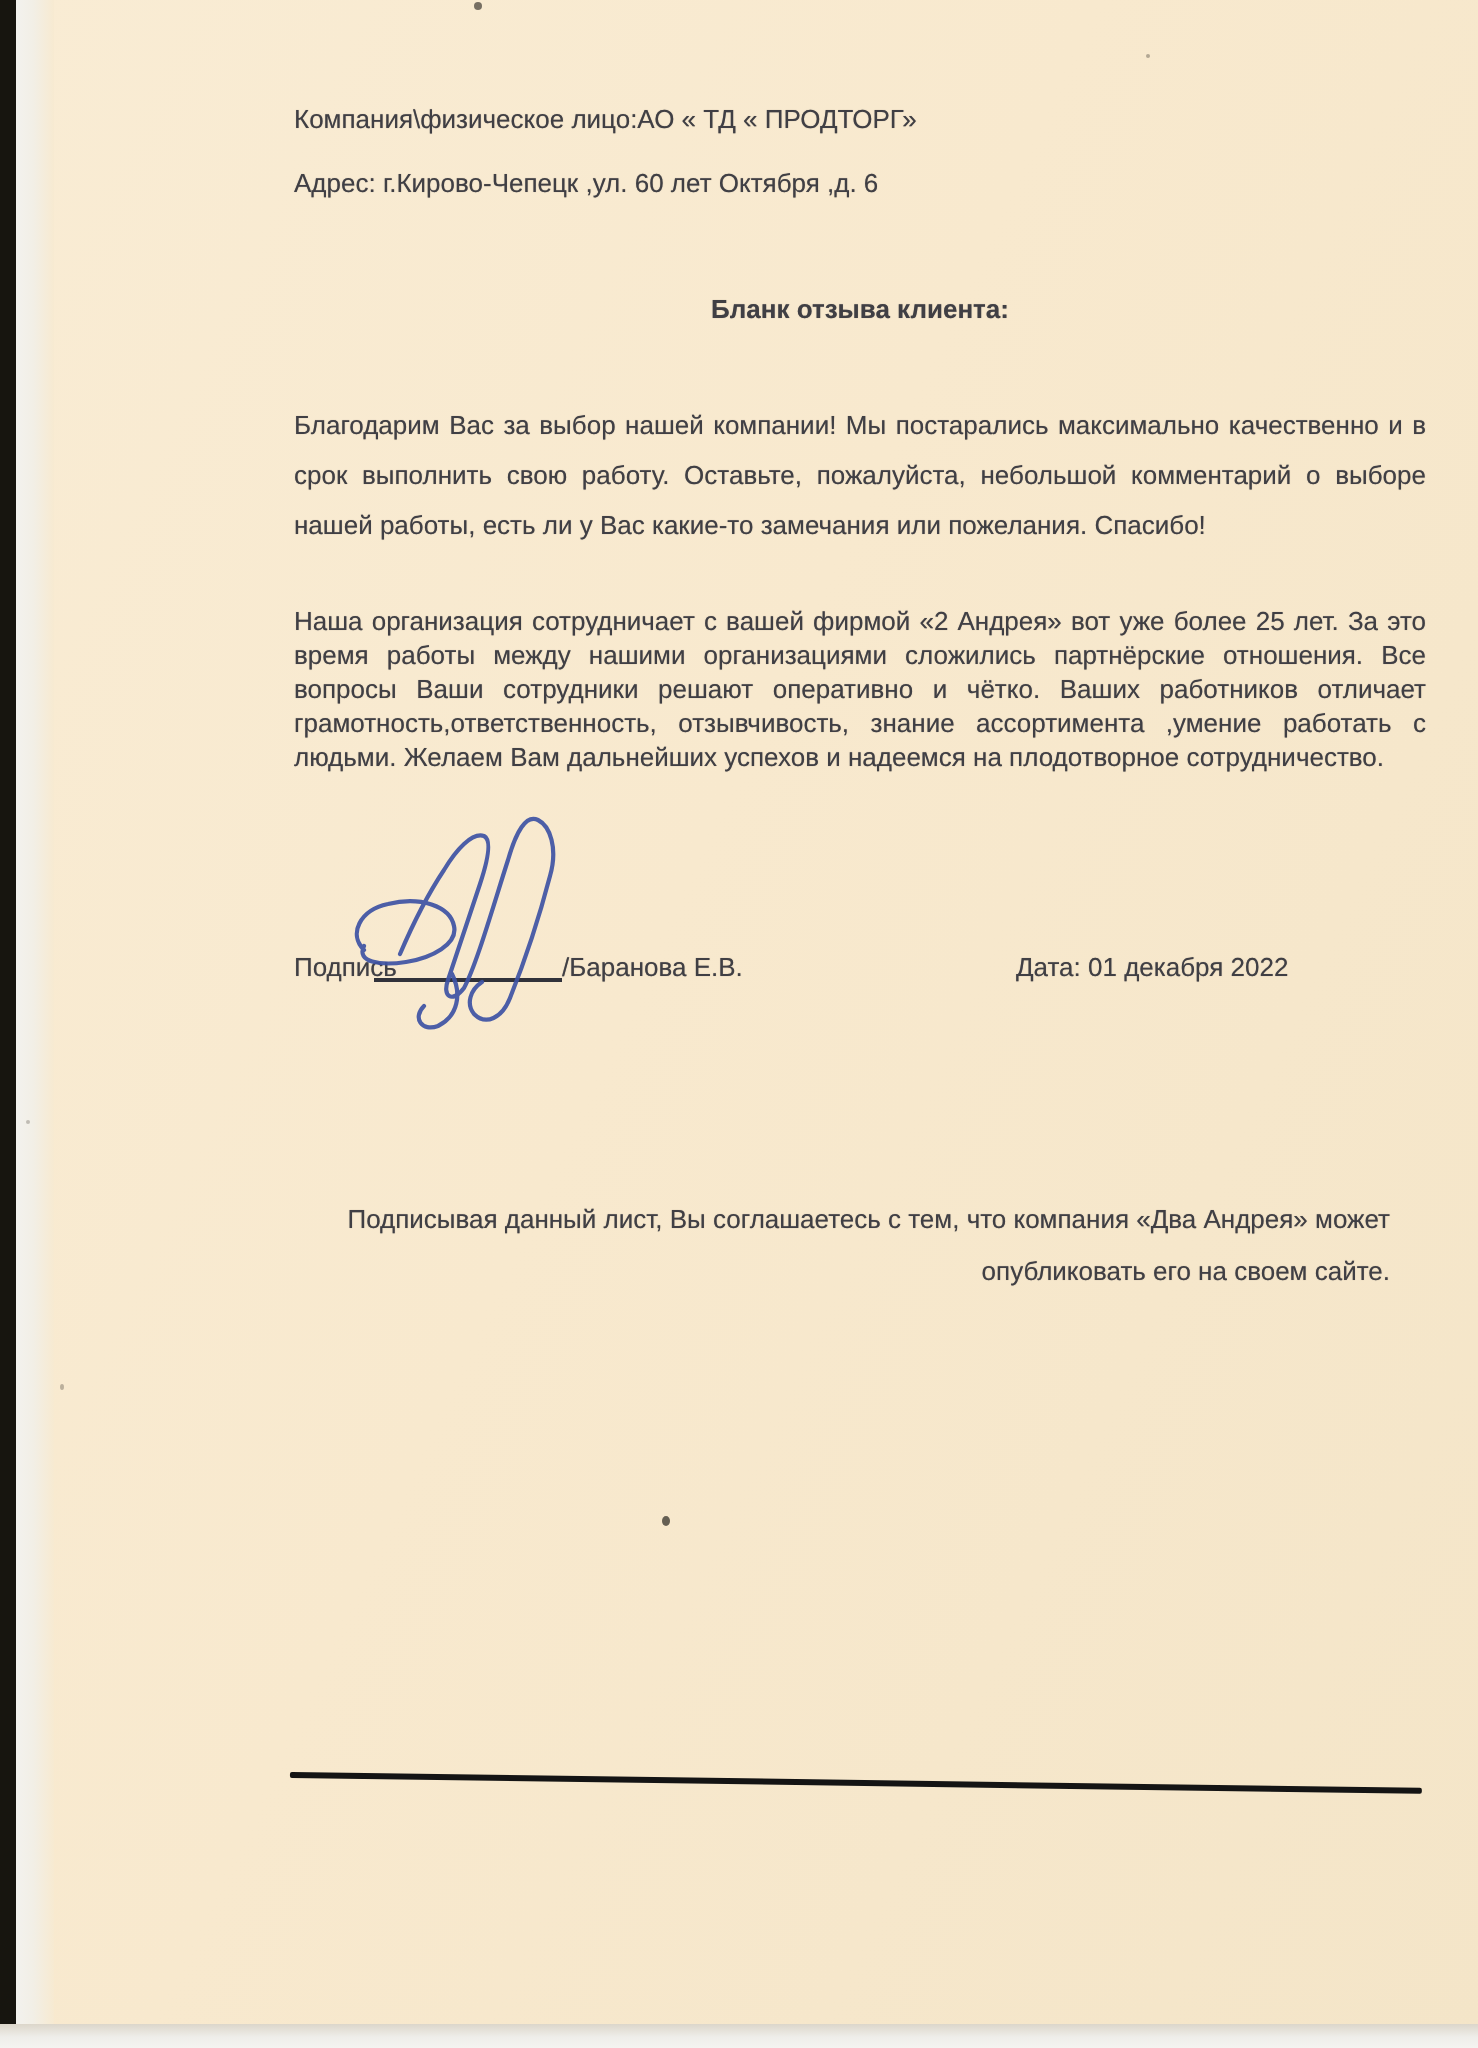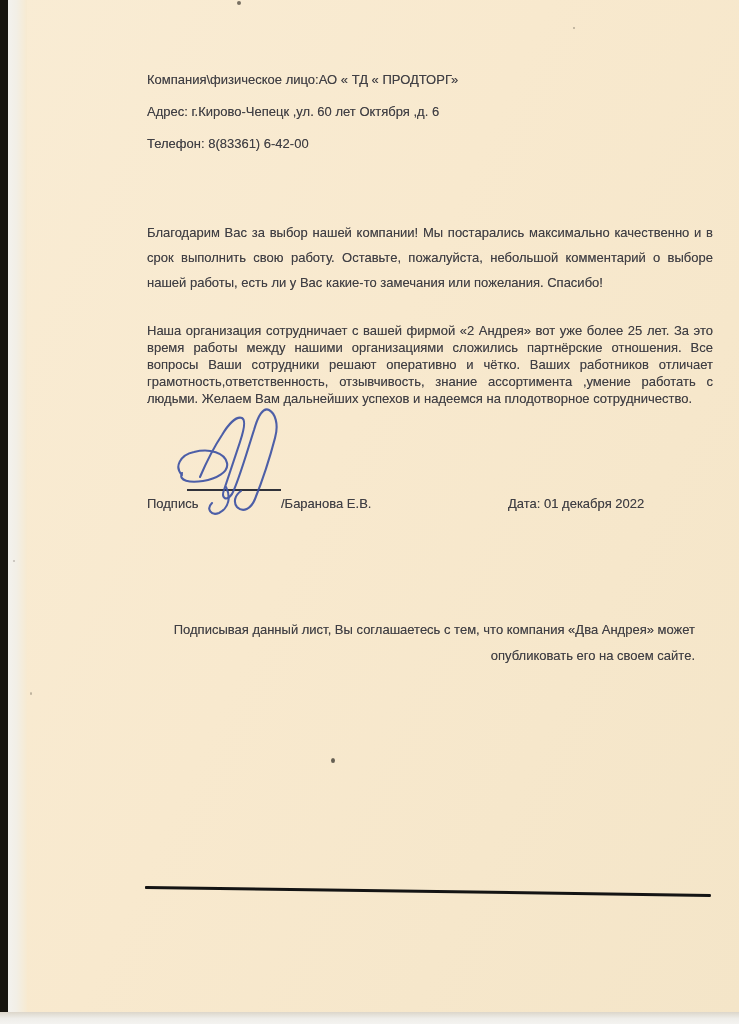--- a/index.html
+++ b/index.html
@@ -24,21 +24,20 @@
   .edge-bottom {
     position:absolute; left:0; top:1012px; width:739px; height:12px;
     background:linear-gradient(to bottom,#dcd6ca 0%,#efeeea 55%,#f4f3f0 100%);
   }
   .speck { position:absolute; border-radius:50%; background:#4b463d; }
 
   
   .t {
     position:absolute; color:#403f44; font-size:13px; line-height:16px;
     text-shadow:0 0 0.4px rgba(64,63,67,0.55);
-    margin-top:20px;
   }
   .contact { left:147px; width:500px; }
   .center-line {
     left:147px; width:566px; text-align:center; font-weight:700;
   }
   .para {
     left:147px; width:566px; text-align:justify; line-height:25px;
   }
   .para-review { line-height:17px; }
   .consent { width:548px; line-height:26px; text-align:right; }
@@ -66,22 +65,22 @@
   <div class="edge-bottom"></div>
 
   <div class="speck" style="left:237px; top:1px; width:4px; height:4px; opacity:.75;"></div>
   <div class="speck" style="left:331px; top:758px; width:4px; height:5px; opacity:.85;"></div>
   <div class="speck" style="left:573px; top:27px; width:2px; height:2px; opacity:.4;"></div>
   <div class="speck" style="left:30px; top:692px; width:2px; height:3px; opacity:.35;"></div>
   <div class="speck" style="left:13px; top:560px; width:2px; height:2px; opacity:.3;"></div>
 
   <div class="t contact" style="top:52px;">Компания\физическое лицо:АО « ТД « ПРОДТОРГ»</div>
   <div class="t contact" style="top:84px;">Адрес: г.Кирово-Чепецк ,ул. 60 лет Октября ,д. 6</div>
-  <div class="t contact" style="top:116px;">Телефон: 8(83361) 6-42-00</div>
 
+  <div class="t center-line" style="top:147px;">Бланк отзыва клиента:</div>
 
   <div class="t para" style="top:200px;">Благодарим Вас за выбор нашей компании! Мы постарались максимально качественно и в срок выполнить свою работу. Оставьте, пожалуйста, небольшой комментарий о выборе нашей работы, есть ли у Вас какие-то замечания или пожелания. Спасибо!</div>
   <div class="t para para-review" style="top:302px;">Наша организация  сотрудничает с вашей фирмой «2 Андрея» вот  уже более 25 лет. За это время работы между нашими организациями сложились партнёрские отношения. Все вопросы Ваши сотрудники решают оперативно и чётко. Ваших работников отличает грамотность,ответственность, отзывчивость, знание ассортимента ,умение  работать с людьми. Желаем Вам дальнейших успехов и надеемся на плодотворное сотрудничество.</div>
 
   <div class="t" style="left:147px; top:476px;">Подпись</div>
   <div class="sig-line"></div>
   <svg class="signature-svg" width="140" height="122" viewBox="0 0 140 122">
     <g fill="none" stroke-width="2.1" stroke-linecap="round" stroke-linejoin="round" opacity="0.92" stroke="#3e53a4">
       <path d="M16,72 C8,64 14,52 28,49 C44,45 59,50 61,60 C63,69 50,76 37,78 C24,80 12,78 16,70"></path>
       <path d="M34,74 C40,60 48,44 56,32 C62,22 70,13 76,15 C80,17 78,27 74,39 C68,57 62,75 58,87 C55,95 60,99 66,91 C72,80 80,52 88,27 C92,13 97,4 103,7 C109,10 113,21 109,35 C103,58 95,81 89,96 C85,106 77,110 71,104 C67,99 69,92 75,88"></path>

